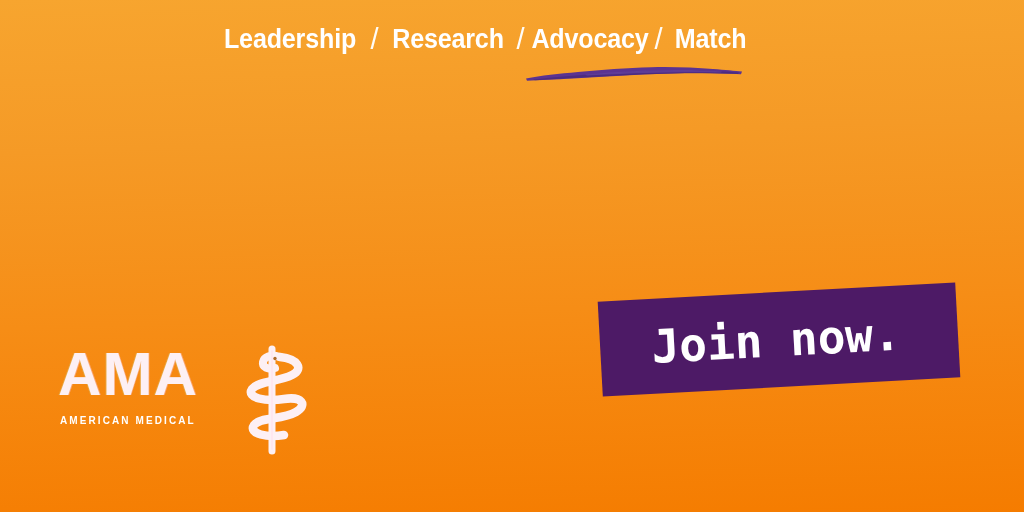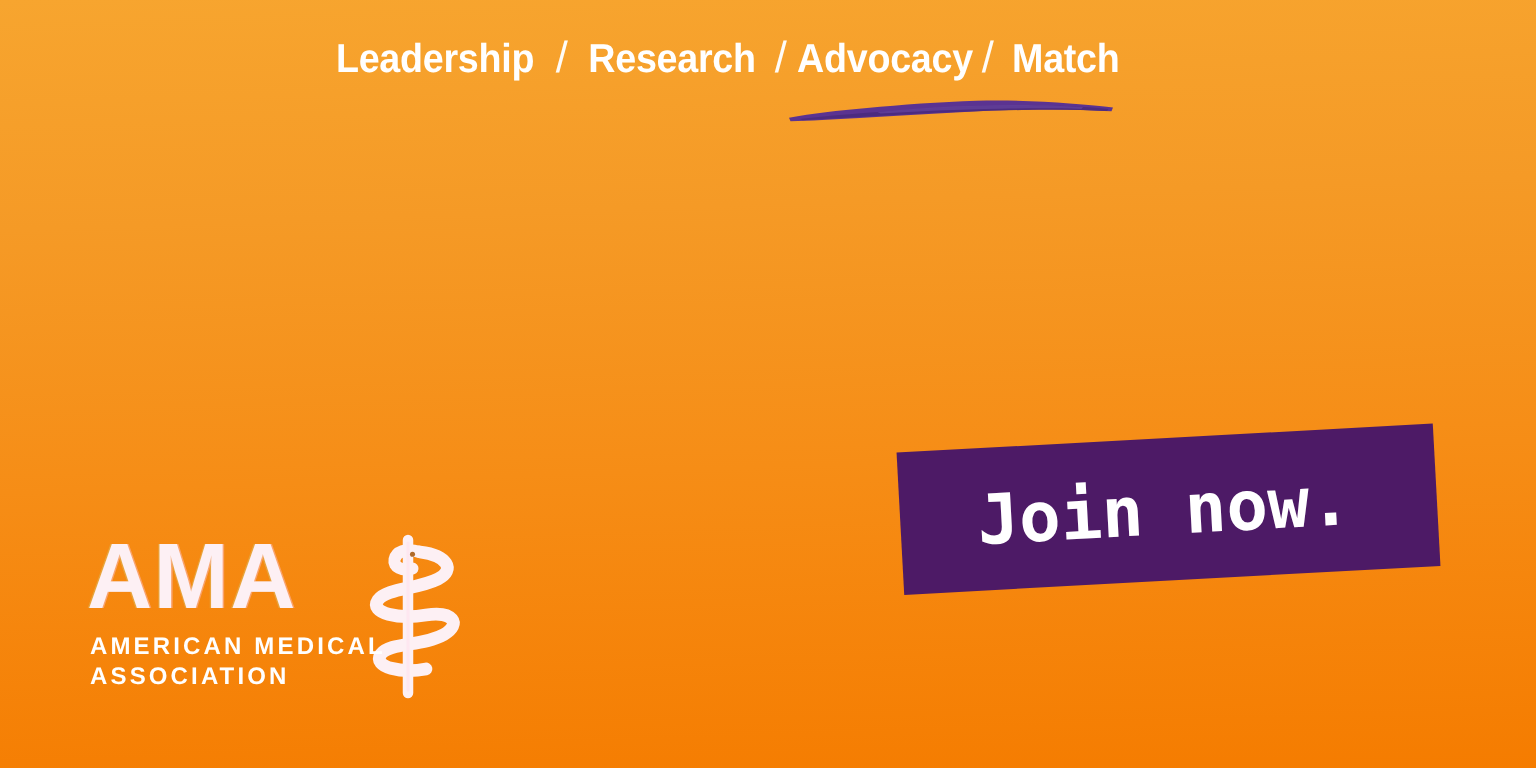--- a/index.html
+++ b/index.html
@@ -117,21 +117,21 @@
     letter-spacing: 0px;
     white-space: nowrap;
     padding-right: 6px;
     box-sizing: border-box;
   }
 
   
   #logo {
     position: absolute;
     left: 58px;
-    top: 354px;
+    top: 343px;
     width: 270px;
     height: 115px;
     z-index: 5;
   }
   #logo-wordmark {
     position: absolute;
     left: 0;
     top: 0;
     color: #fdf0f4;
     font-family: "Liberation Sans", sans-serif;
@@ -146,21 +146,21 @@
        1px 0 0 rgba(255,195,220,0.45),
       -1px 0 0 rgba(200,225,160,0.30);
   }
   #logo-tagline {
     position: absolute;
     left: 2px;
     top: 68px;
     color: #ffffff;
     font-family: "Liberation Sans", sans-serif;
     font-weight: bold;
-    font-size: 16px;
+    font-size: 10px;
     line-height: 20px;
     letter-spacing: 2.1px;
     white-space: nowrap;
   }
   #logo-staff {
     position: absolute;
     left: 160px;
     top: -4px;
     width: 100px;
     height: 118px;
@@ -213,17 +213,16 @@
 
       <circle cx="57" cy="19.5" r="1.7" fill="#b06a2a"></circle>
 
       <g fill="none" stroke="#ffd8e8" stroke-opacity="0.35" stroke-linecap="round" stroke-width="2">
         <path d="M54,12 L54,110"></path>
       </g>
     </svg>
 
     <div id="logo-tagline">
       <div>AMERICAN MEDICAL</div>
-      <div>ASSOCIATION</div>
     </div>
   </div>
 
 </div>
 
 </body></html>

